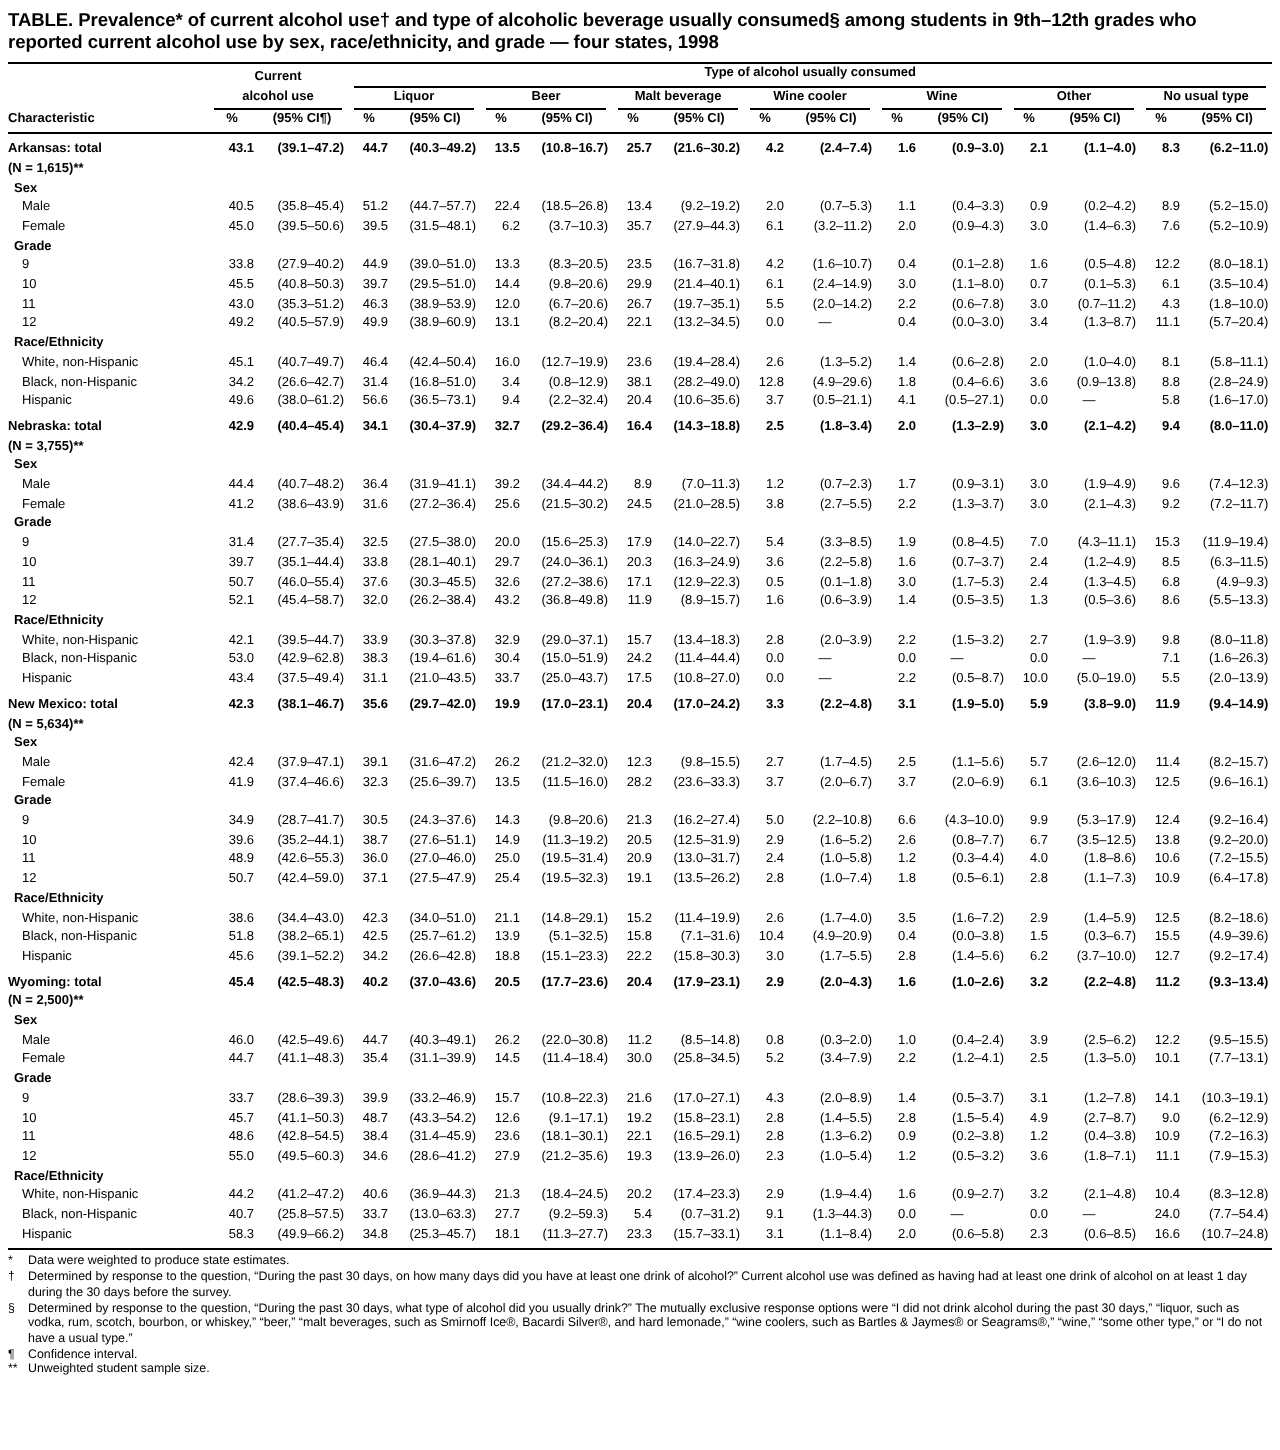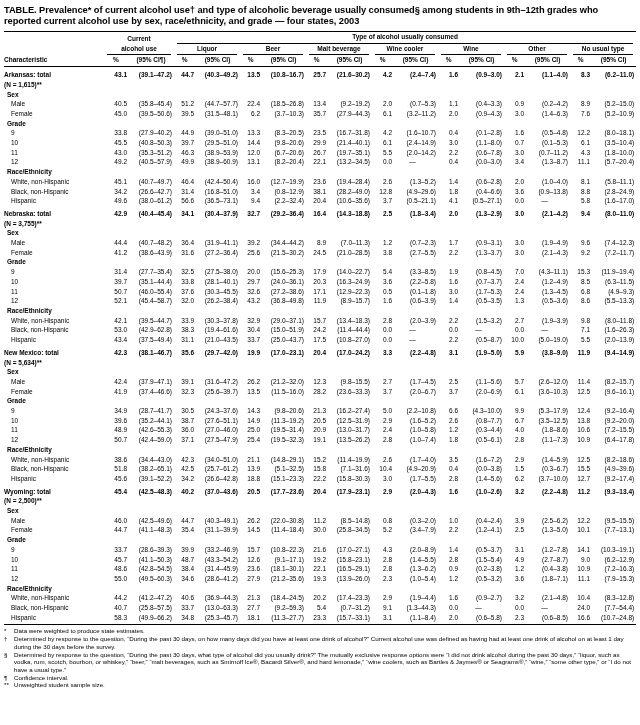--- a/index.html
+++ b/index.html
@@ -38,21 +38,21 @@
   tbody tr:last-child td {border-bottom:1px solid #000; padding-bottom:2px;}
   .footnotes {margin-top:2px;}
   .footnote {display:flex; font-size:6.2px; line-height:7.7px;}
   .fmark {flex:0 0 10px; text-align:left;}
   .ftext {flex:1; white-space:normal;}
 </style>
 </head>
 <body>
 
 <div class="page">
-  <div class="title">TABLE. Prevalence* of current alcohol use† and type of alcoholic beverage usually consumed§ among students in 9th–12th grades who reported current alcohol use by sex, race/ethnicity, and grade — four states, 2003</div>
+  <div class="title">TABLE. Prevalence* of current alcohol use† and type of alcoholic beverage usually consumed§ among students in 9th–12th grades who reported current alcohol use by sex, race/ethnicity, and grade — four states, 1998</div>
 
   <table class="datatable">
     <colgroup>
       <col style="width:100px">
       <col style="width:24px">
         <col style="width:46px">
       <col style="width:21px">
         <col style="width:45px">
       <col style="width:21px">
         <col style="width:45px">

